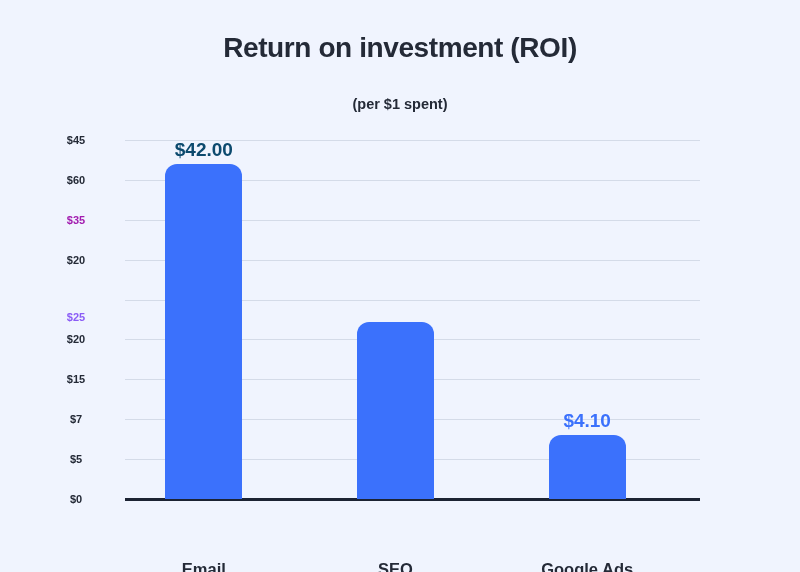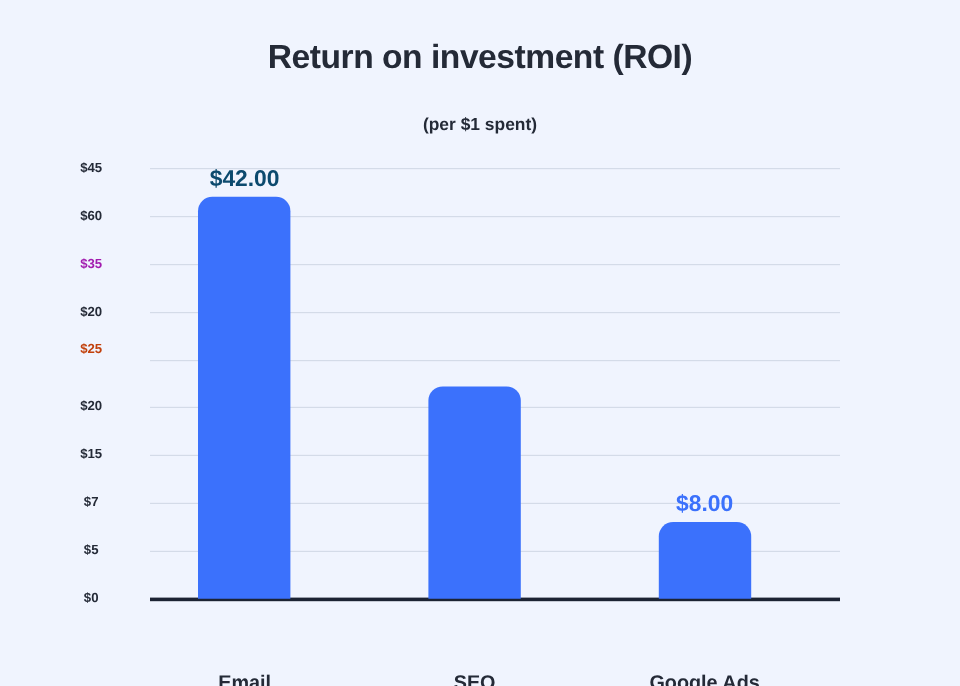--- a/index.html
+++ b/index.html
@@ -131,21 +131,21 @@
   <div id="chart-title">Return on investment (ROI)</div>
 
   <div id="chart-subtitle">(per $1 spent)</div>
 
   <div id="y-axis">
       <div class="y-tick-label" style="top: 349px; color: rgb(36, 42, 55);">$0</div>
       <div class="y-tick-label" style="top: 309.111px; color: rgb(36, 42, 55);">$5</div>
       <div class="y-tick-label" style="top: 269.222px; color: rgb(36, 42, 55);">$7</div>
       <div class="y-tick-label" style="top: 229.333px; color: rgb(36, 42, 55);">$15</div>
       <div class="y-tick-label" style="top: 189.444px; color: rgb(36, 42, 55);">$20</div>
-      <div class="y-tick-label" style="top: 141px; color: #c2410c;">$25</div>
+      <div class="y-tick-label" style="top: 167px; color: #8b5cf6;">$25</div>
       <div class="y-tick-label" style="top: 109.667px; color: rgb(36, 42, 55);">$20</div>
       <div class="y-tick-label" style="top: 69.7778px; color: #a21caf;">$35</div>
       <div class="y-tick-label" style="top: 29.8889px; color: rgb(36, 42, 55);">$60</div>
       <div class="y-tick-label" style="top: -10px; color: rgb(36, 42, 55);">$45</div>
     </div>
 
   <div id="plot-area">
       <div class="gridline" style="top: 319.111px; background: rgb(212, 219, 232);"></div>
       <div class="gridline" style="top: 279.222px; background: rgb(212, 219, 232);"></div>
       <div class="gridline" style="top: 239.333px; background: rgb(212, 219, 232);"></div>
@@ -158,15 +158,15 @@
     </div>
 
   <div id="axis-line" style="background: rgb(28, 35, 51);"></div>
 
 <div class="bar" style="left: 165.333px; top: 163.933px; width: 77px; height: 335.067px; background: rgb(59, 113, 252);"></div>
     <div class="bar-value-label" style="left: 123.833px; top: 137.933px; width: 160px; color: #0c4a6e;">$42.00</div>
     <div class="category-label" style="left: 113.833px; top: 512px; width: 180px; color: rgb(36, 42, 55);">Email</div>
     <div class="bar" style="left: 357px; top: 321.574px; width: 77px; height: 177.426px; background: rgb(59, 113, 252);"></div>
     <div class="category-label" style="left: 305.5px; top: 512px; width: 180px; color: rgb(36, 42, 55);">SEO</div>
     <div class="bar" style="left: 548.667px; top: 435.178px; width: 77px; height: 63.8222px; background: rgb(59, 113, 252);"></div>
-    <div class="bar-value-label" style="left: 507.167px; top: 409.178px; width: 160px; color: rgb(59, 113, 252);">$8.00</div>
+    <div class="bar-value-label" style="left: 507.167px; top: 409.178px; width: 160px; color: rgb(59, 113, 252);">$4.10</div>
     <div class="category-label" style="left: 497.167px; top: 512px; width: 180px; color: rgb(36, 42, 55);">Google Ads</div>
   </div>
 
 </body></html>

